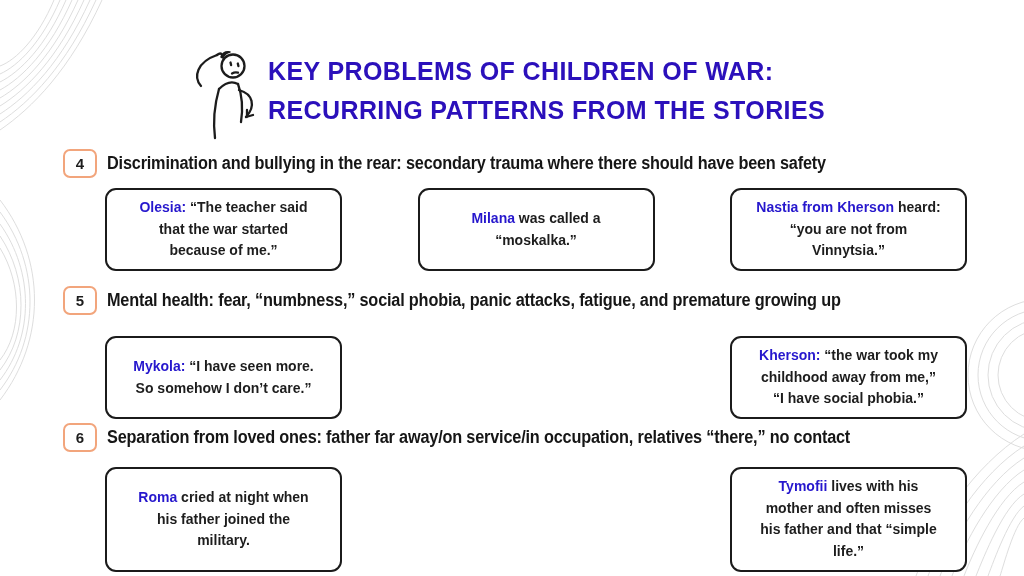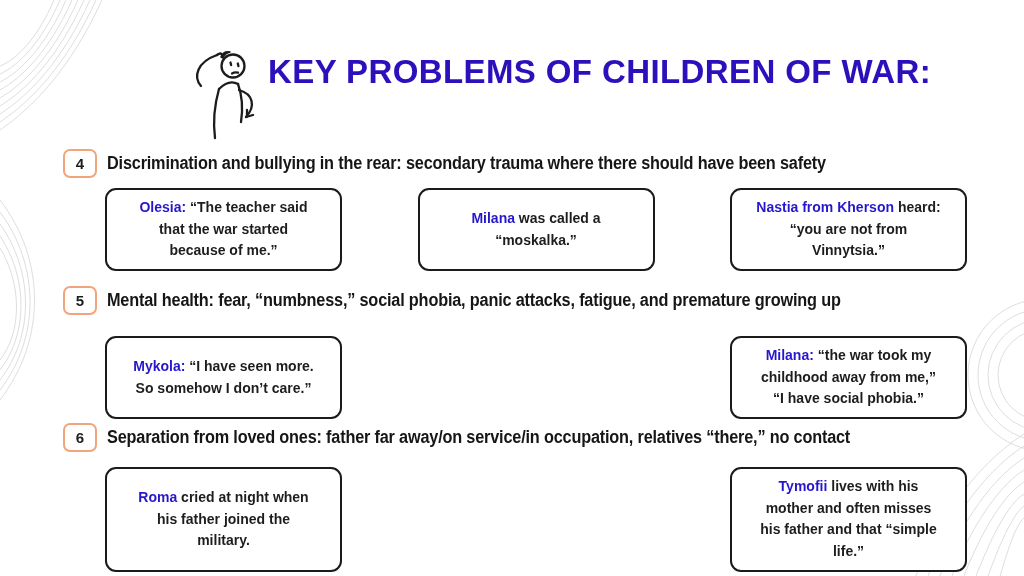--- a/index.html
+++ b/index.html
@@ -16,21 +16,21 @@
   .deco path, .deco circle { fill: none; stroke: #dedede; stroke-width: 1; }
   .deco-tl { left: 0; top: 0; }
   .deco-lm { left: 0; top: 200px; }
   .deco-br { right: 0; bottom: 0; }
   .deco-rm { right: 0; top: 300px; }
 
   
   .doodle { position: absolute; left: 192px; top: 47px; }
   .title {
     position: absolute; left: 268px; top: 52px;
-    color: #2b10bb; font-size: 33px; font-weight: bold;
+    color: #2b10bb; font-size: 25px; font-weight: bold;
     line-height: 39px; letter-spacing: 0.4px;
     white-space: nowrap;
   }
 
   
   .section-header {
     position: absolute; left: 63px; height: 29px;
     display: flex; align-items: center; gap: 10px;
   }
   .sh-4 { top: 149px; }
@@ -127,20 +127,21 @@
     <path d="M25,8 q4,-3 5,0"></path>
     <path d="M27,42 C23,56 21,75 23,91"></path>
     <path d="M27,42 Q37,32 46,37"></path>
     <path d="M46,37 C50,48 51,62 49,75"></path>
     <path d="M47,43 C61,47 64,59 54,70"></path>
     <path d="M54,70 l7,-2 M55,70 l0,-7"></path>
   </svg>
 
   <div class="title">
     <div>KEY PROBLEMS OF CHILDREN OF WAR:</div>
+    <div>RECURRING PATTERNS FROM THE STORIES</div>
   </div>
 
   <div class="section-header sh-4">
     <div class="badge">4</div>
     <div class="section-heading">Discrimination and bullying in the rear: secondary trauma where there should have been safety</div>
   </div>
   <div class="box-row row-1">
     <div class="quote-box">
       <div class="quote-text"><span class="quote-author">Olesia:</span><span> “The teacher said that the war started because of me.”</span></div>
     </div>
@@ -154,21 +155,21 @@
 
   <div class="section-header sh-5">
     <div class="badge">5</div>
     <div class="section-heading">Mental health: fear, “numbness,” social phobia, panic attacks, fatigue, and premature growing up</div>
   </div>
   <div class="box-row row-2">
     <div class="quote-box">
       <div class="quote-text"><span class="quote-author">Mykola:</span><span> “I have seen more. So somehow I don’t care.”</span></div>
     </div>
     <div class="quote-box">
-      <div class="quote-text"><span class="quote-author">Milana:</span><span> “the war took my childhood away from me,” “I have social phobia.”</span></div>
+      <div class="quote-text"><span class="quote-author">Kherson:</span><span> “the war took my childhood away from me,” “I have social phobia.”</span></div>
     </div>
   </div>
 
   <div class="section-header sh-6">
     <div class="badge">6</div>
     <div class="section-heading">Separation from loved ones: father far away/on service/in occupation, relatives “there,” no contact</div>
   </div>
   <div class="box-row row-3">
     <div class="quote-box">
       <div class="quote-text"><span class="quote-author">Roma</span><span> cried at night when his father joined the military.</span></div>

